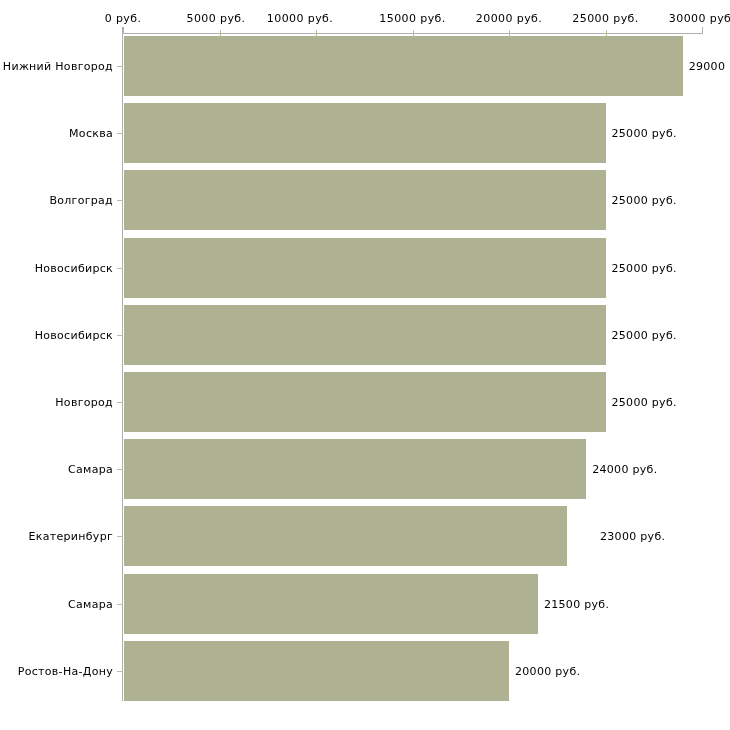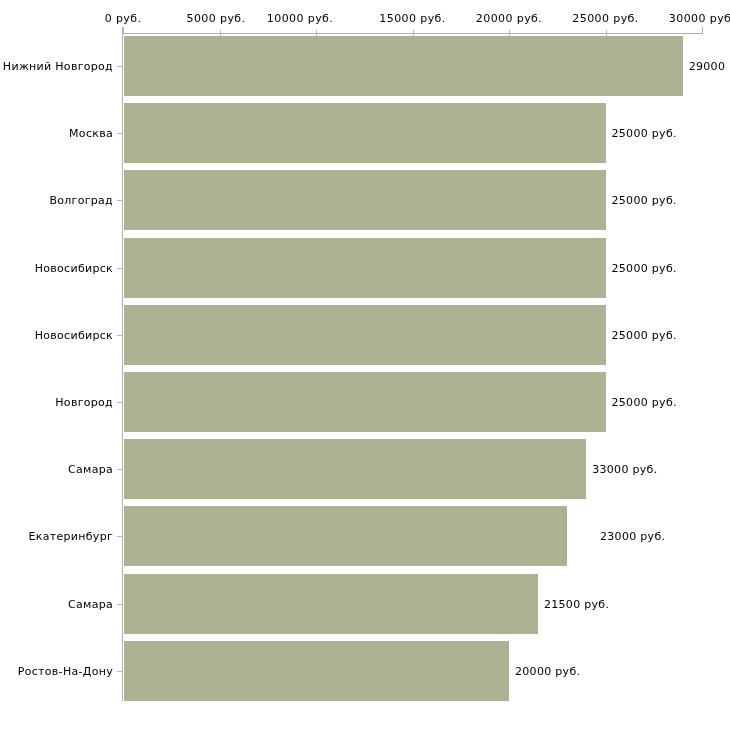--- a/index.html
+++ b/index.html
@@ -131,21 +131,21 @@
       <div class="bar-value" style="left: 611.5px; top: 133.2px;">25000 руб.</div>
       <div class="bar" style="top: 170.4px; width: 481.5px; height: 60px;"></div>
       <div class="bar-value" style="left: 611.5px; top: 200.4px;">25000 руб.</div>
       <div class="bar" style="top: 237.6px; width: 481.5px; height: 60px;"></div>
       <div class="bar-value" style="left: 611.5px; top: 267.6px;">25000 руб.</div>
       <div class="bar" style="top: 304.8px; width: 481.5px; height: 60px;"></div>
       <div class="bar-value" style="left: 611.5px; top: 334.8px;">25000 руб.</div>
       <div class="bar" style="top: 372px; width: 481.5px; height: 60px;"></div>
       <div class="bar-value" style="left: 611.5px; top: 402px;">25000 руб.</div>
       <div class="bar" style="top: 439.2px; width: 462.2px; height: 60px;"></div>
-      <div class="bar-value" style="left: 592.2px; top: 469.2px;">33000 руб.</div>
+      <div class="bar-value" style="left: 592.2px; top: 469.2px;">24000 руб.</div>
       <div class="bar" style="top: 506.4px; width: 442.9px; height: 60px;"></div>
       <div class="bar-value" style="left: 600px; top: 536.4px;">23000 руб.</div>
       <div class="bar" style="top: 573.6px; width: 413.95px; height: 60px;"></div>
       <div class="bar-value" style="left: 543.95px; top: 603.6px;">21500 руб.</div>
       <div class="bar" style="top: 640.8px; width: 385px; height: 60px;"></div>
       <div class="bar-value" style="left: 515px; top: 670.8px;">20000 руб.</div>
     </div>
   <div id="cats-layer">
       <div class="cat-label-wrap" style="top: 66px;">
         <div class="cat-label">Нижний Новгород</div>

